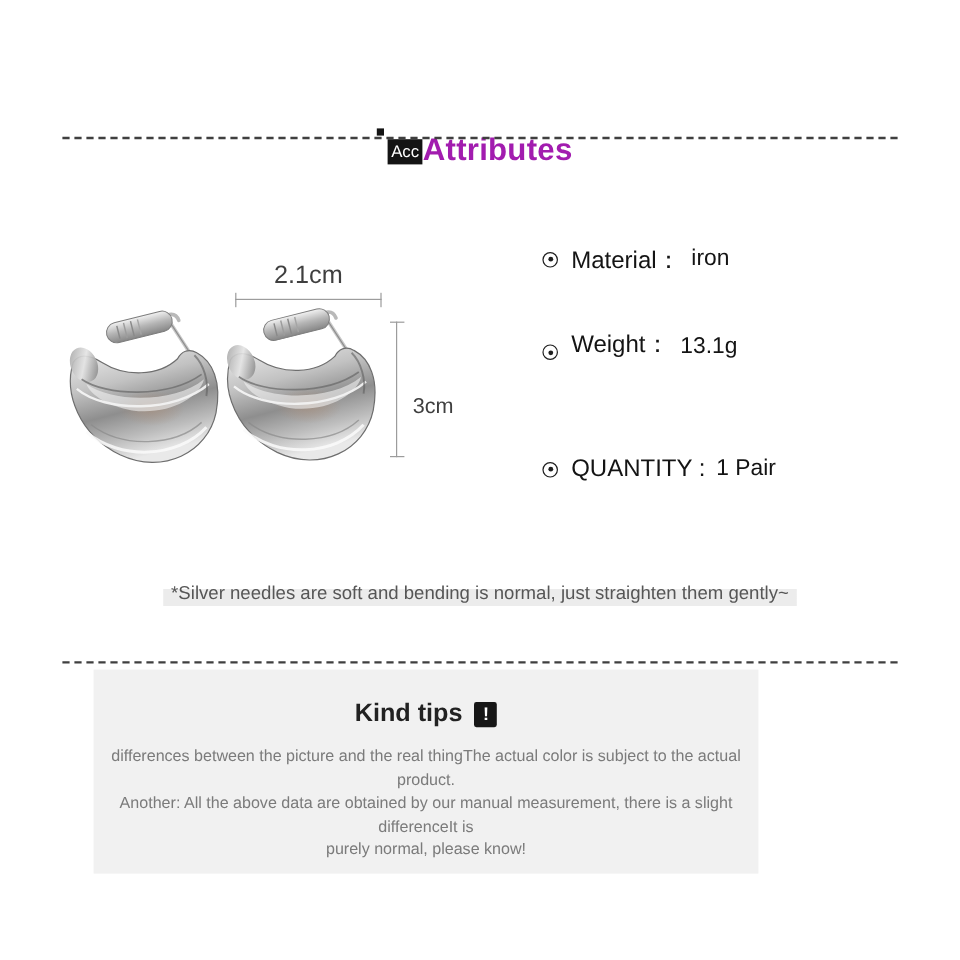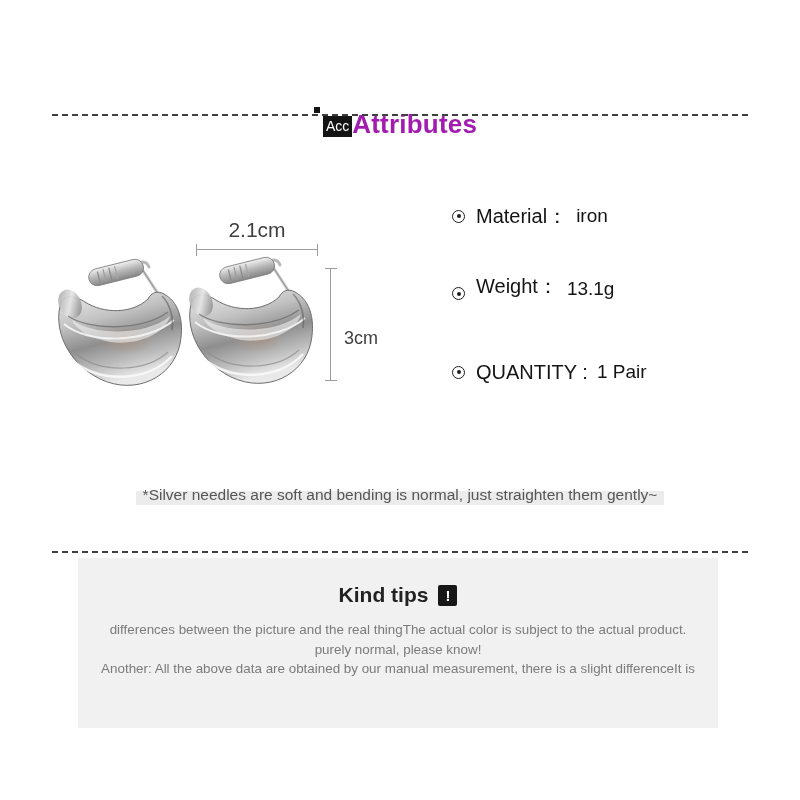--- a/index.html
+++ b/index.html
@@ -42,34 +42,34 @@
   .dim-h .t1{left:0;} .dim-h .t2{right:0;}
   .dim-h-label{position:absolute;left:196px;top:218px;width:122px;text-align:center;
     font-size:21px;color:var(--dim_text);}
   .dim-v{position:absolute;left:330px;top:268px;height:113px;width:0;border-left:1px solid var(--dim_line);}
   .dim-v i{position:absolute;left:-6px;width:12px;border-top:1px solid var(--dim_line);}
   .dim-v .t1{top:0;} .dim-v .t2{bottom:0;}
   .dim-v-label{position:absolute;left:344px;top:328px;font-size:18px;color:var(--dim_text);}
 
   
   .attr-row{position:absolute;left:452px;display:flex;align-items:center;height:24px;}
-  .row-1{top:204px;} .row-2{top:276px;align-items:flex-end;} .row-3{top:331px;} .row-4{top:360px;}
+  .row-1{top:204px;} .row-2{top:276px;align-items:flex-end;} .row-3{top:331px;} .row-4{top:379px;}
   .bullet{width:13px;height:13px;border:1.5px solid #1e1e1e;border-radius:50%;
     display:flex;align-items:center;justify-content:center;margin-right:11px;flex:none;}
   .bullet::after{content:"";width:4px;height:4px;background:#1e1e1e;border-radius:50%;}
   .attr-label{font-size:20px;color:var(--ink);white-space:pre;}
   .attr-value{font-size:19px;color:var(--ink);margin-left:9px;white-space:pre;}
 
   
   .note{position:absolute;top:486px;left:0;width:100%;text-align:center;}
   .note span{font-size:15.5px;color:var(--note_text);padding:1px 7px 2px;
     background:linear-gradient(to bottom,rgba(236,236,236,0) 30%,var(--note_highlight) 30%);}
 
   
-  .tips{position:absolute;left:78px;top:558px;width:640px;height:170px;
+  .tips{position:absolute;left:78px;top:558px;width:554px;height:170px;
     background:var(--tips_box_bg);text-align:center;}
   .tips-title{margin-top:25px;font-size:21px;font-weight:600;color:var(--tips_title);
     display:flex;justify-content:center;align-items:center;gap:10px;}
   .excl-icon{display:inline-block;width:19px;height:21px;background:#171717;border-radius:2px;
     color:#fff;font-size:15px;font-weight:bold;line-height:21px;text-align:center;}
   .tips-body{margin-top:13px;}
   .tips-line{font-size:13.4px;color:var(--tips_text);line-height:19.5px;}
 </style>
 </head>
 <body>
@@ -168,18 +168,18 @@
 
   <div class="dashed dashed-bottom"></div>
 
   <div class="tips">
     <div class="tips-title">
       <span>Kind tips</span>
       <span class="excl-icon">!</span>
     </div>
     <div class="tips-body">
       <div class="tips-line">differences between the picture and the real thingThe actual color is subject to the actual product.</div>
+      <div class="tips-line">Another: All the above data are obtained by our manual measurement, there is a slight differenceIt is</div>
       <div class="tips-line">purely normal, please know!</div>
-      <div class="tips-line">Another: All the above data are obtained by our manual measurement, there is a slight differenceIt is</div>
     </div>
   </div>
 
 </div>
 
 </body></html>

